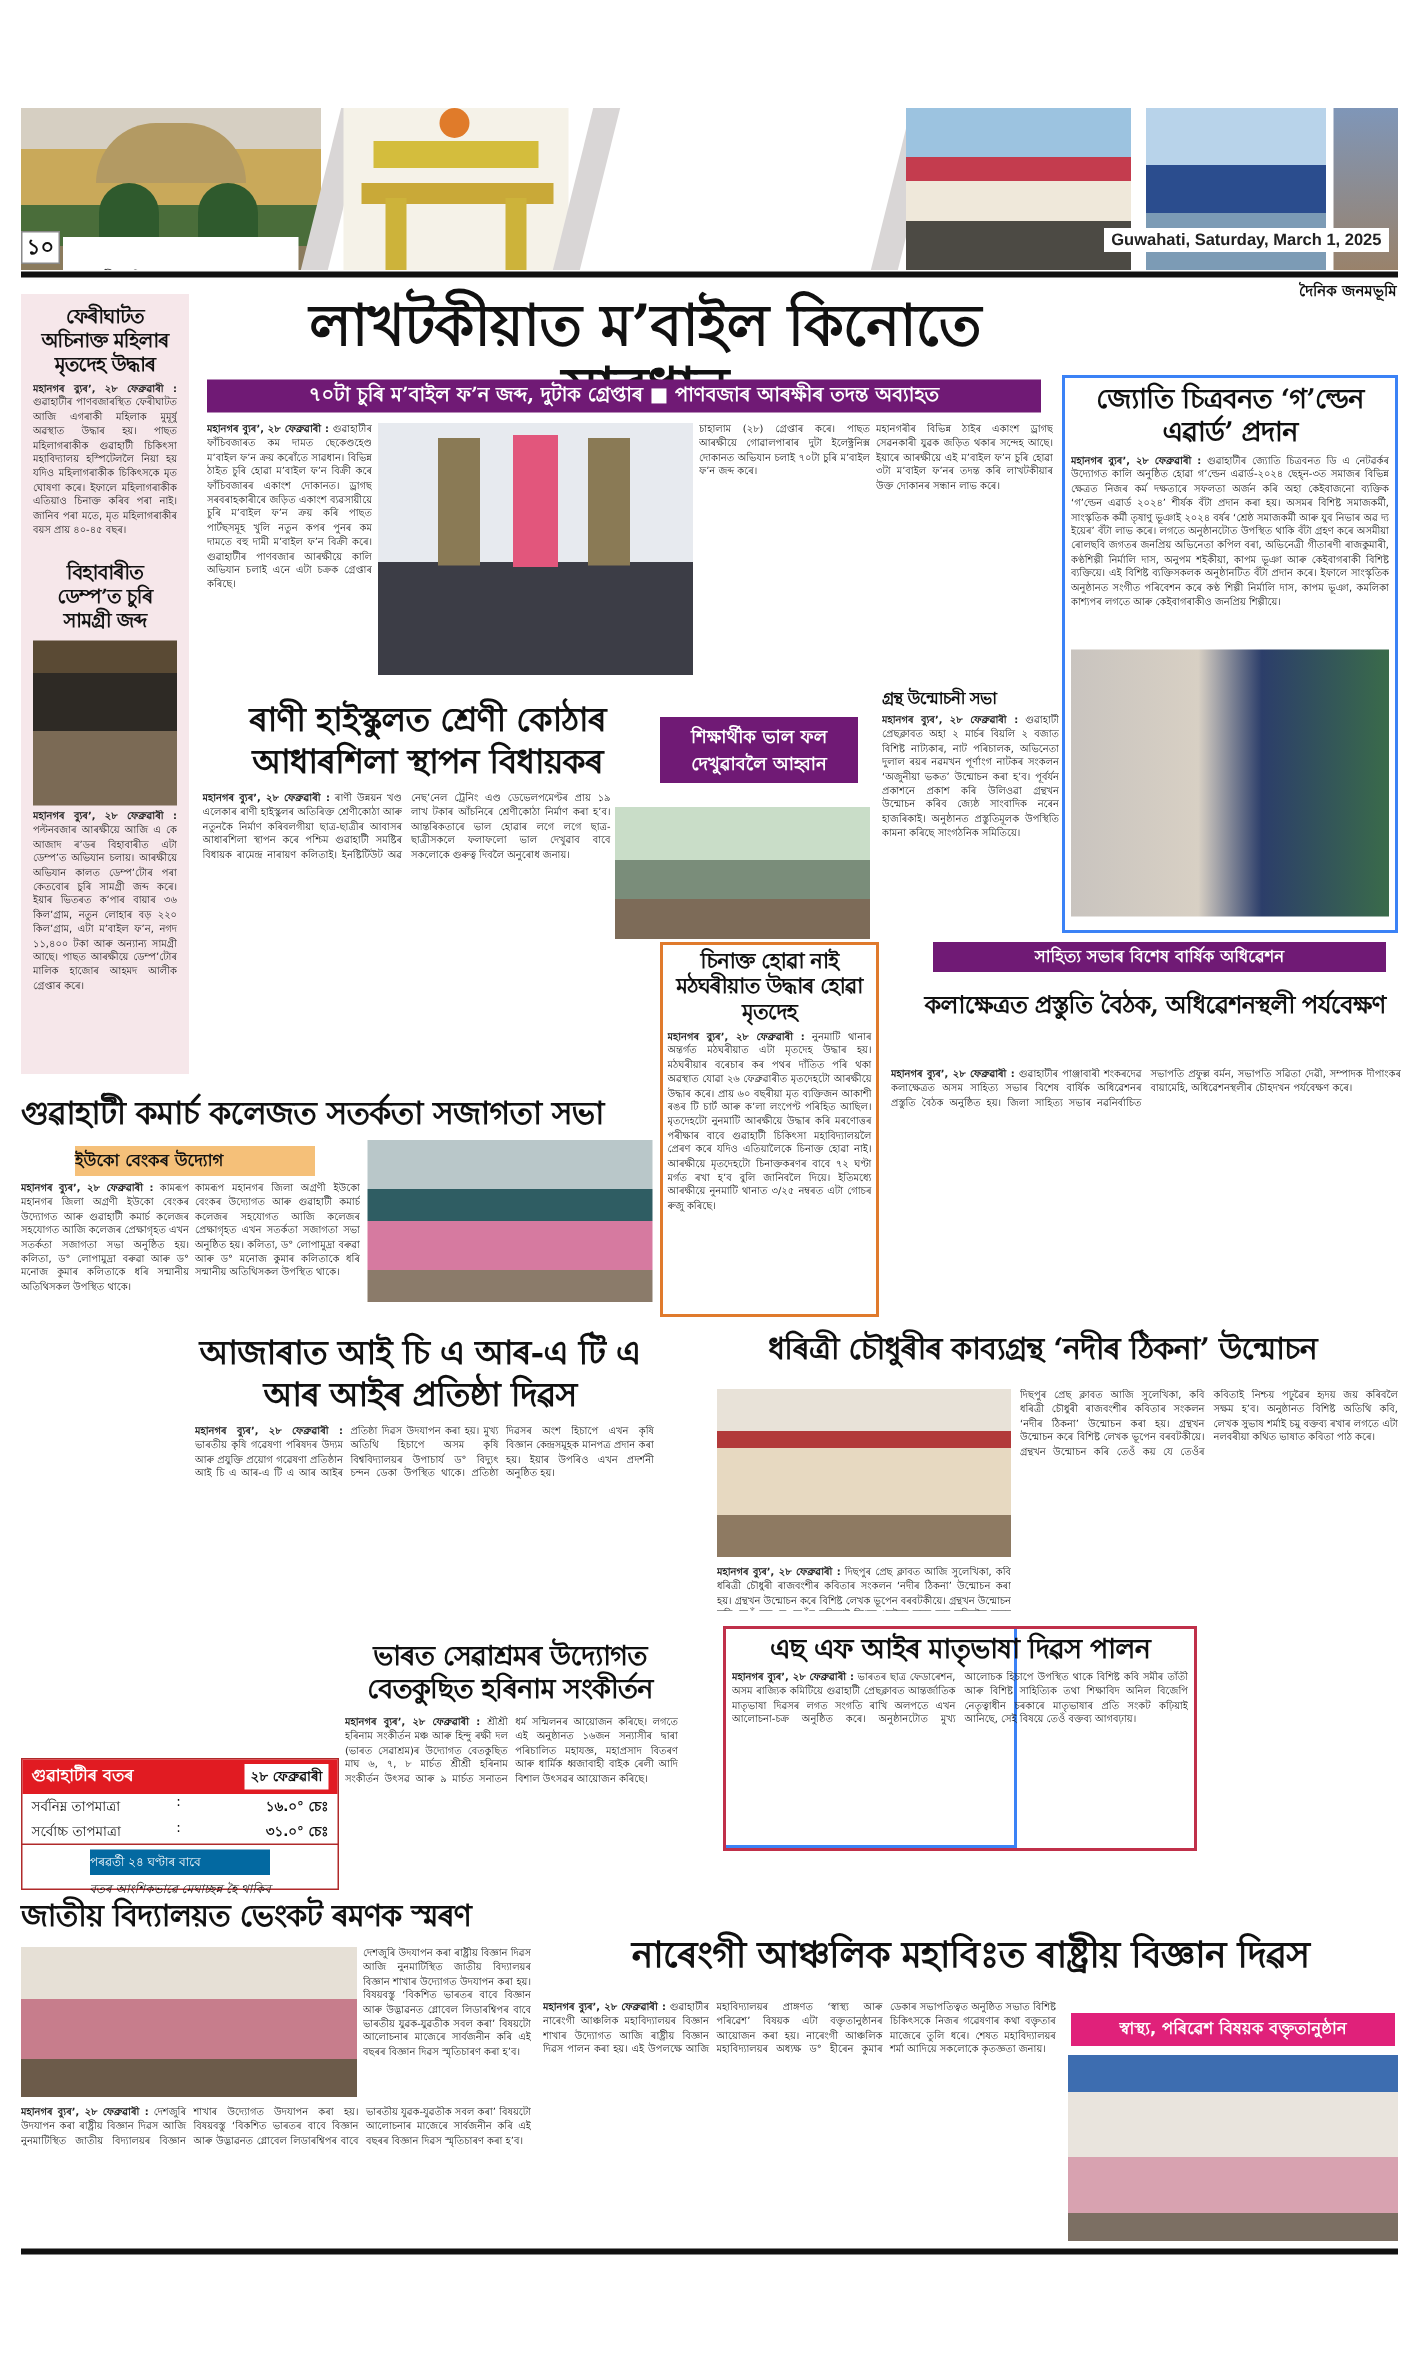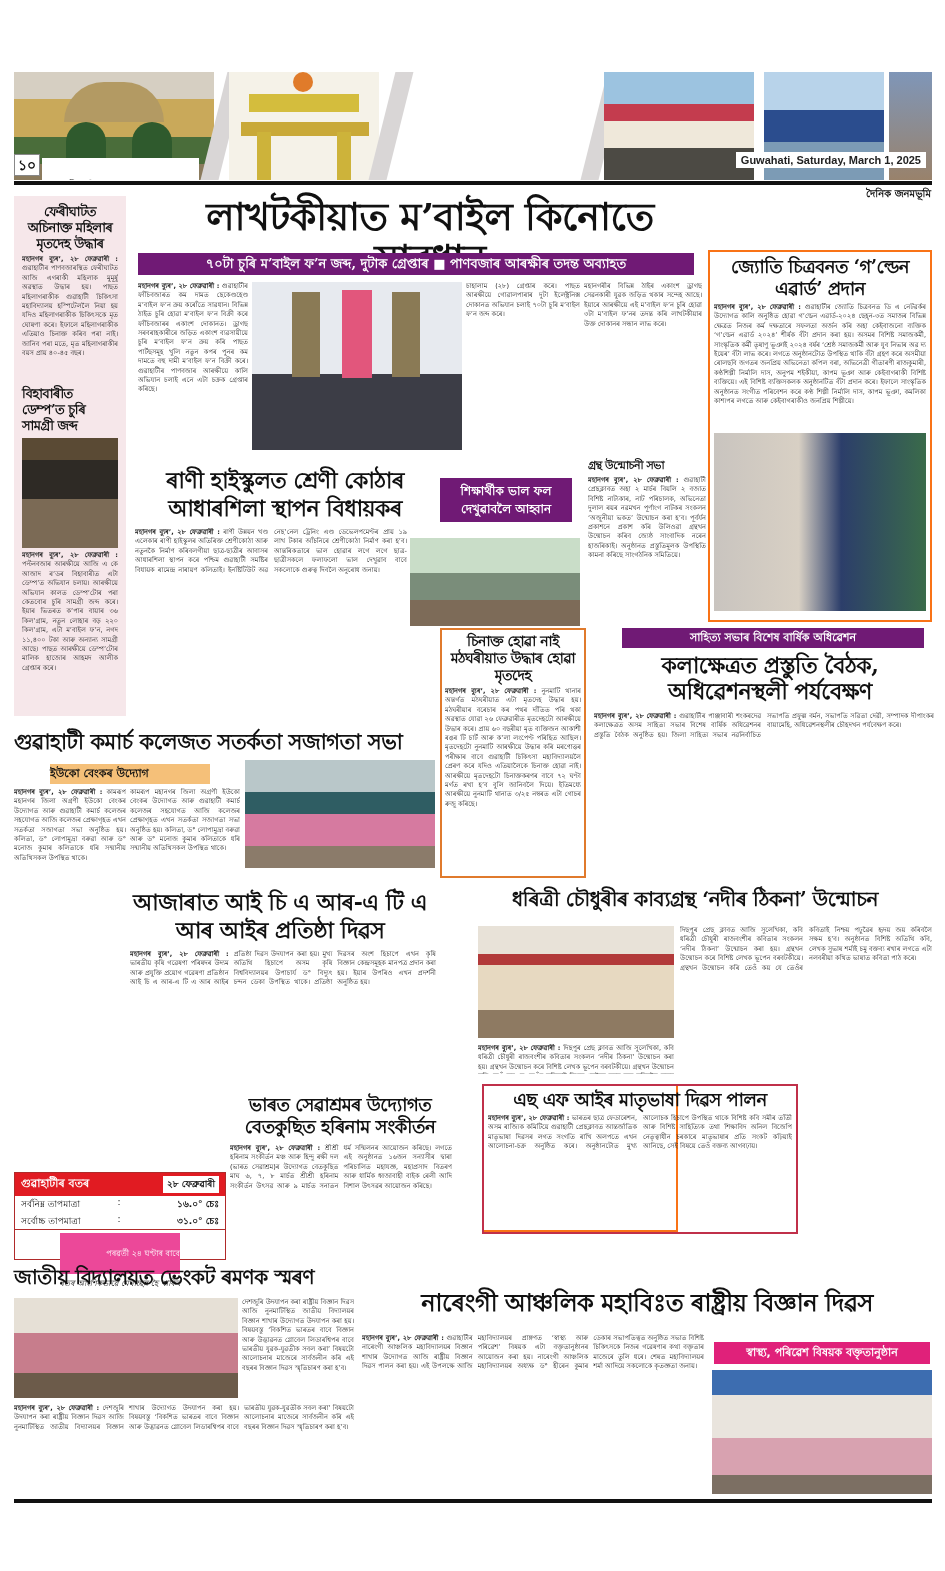--- a/index.html
+++ b/index.html
@@ -25,30 +25,30 @@
 .dateline{position:absolute;left:28px;top:86px;background:#fff;font-size:9px;padding:20px 4px;color:#222}
 .dateline-en{position:absolute;right:6px;top:80px;background:#fff;font-family:"Liberation Sans",sans-serif;font-size:11px;font-weight:bold;padding:2px 5px;color:#222}
 .rule{left:14px;top:181px;width:918px;height:4px;background:#111}
 .paper{right:14px;top:186px;font-size:10px;font-weight:bold;background:#fff}
 .hd{font-family:"DejaVu Serif",serif;font-weight:bold;color:#111;line-height:1.1;letter-spacing:-0.5px}
 .body{font-size:6.6px;line-height:9.4px;color:#222;text-align:justify;overflow:hidden}
 .body b{font-weight:bold}
 .redbar{background:#701a75;color:#fff;font-family:"DejaVu Serif",serif;font-weight:bold;text-align:center}
 .pinkbox{background:#f6e7ea}
 .img{overflow:hidden}
-.box{border:2px solid #f97316}
+.box{border:2px solid #3b82f6}
 .obox{border:2px solid #e07a2c}
 .weather{border:1px solid #b02a2a;background:#fff}
 .wthead{background:#e11b22;color:#fff;font-size:11px;font-weight:bold;padding:2px 6px;display:flex;justify-content:space-between;align-items:center}
 .wthead .date{background:#fff;color:#111;font-size:9px;padding:1px 4px}
 .wtrow{display:flex;font-size:9px;padding:1px 6px}
 .wtrow span:nth-child(1){flex:1}
 .wtrow span:nth-child(2){width:60px;text-align:center}
 .wtrow span:nth-child(3){width:70px;text-align:right;font-weight:bold}
-.wtnext{margin:3px auto;width:120px;background:#ec4899;color:#fff;font-size:8px;text-align:right;padding:14px 0}
+.wtnext{margin:3px auto;width:120px;background:#0369a1;color:#fff;font-size:8px;text-align:left;padding:2px 0}
 .wtfc{font-size:8px;font-style:italic;text-align:center;padding-bottom:3px}
 .bottom-rule{left:14px;top:1499px;width:918px;height:4px;background:#111}
 </style>
 </head>
 <body>
 
 <div class="abs masthead">
   <div class="photo p1">
       <div class="dome"></div>
       <div class="arch"></div>
@@ -70,21 +70,21 @@
   <div class="pgno">১০</div>
   <div class="dateline">গুৱাহাটী, শনিবাৰ, ১৬ ফাগুন, ১৯৪৬ শক</div>
   <div class="dateline-en">Guwahati, Saturday, March 1, 2025</div>
 </div>
 <div class="abs rule"></div>
 <div class="abs paper">দৈনিক জনমভূমি</div>
 
 <div class="abs pinkbox" style="left:14px;top:196px;width:112px;height:520px;padding:8px">
   <div class="hd" style="font-size:13px;text-align:center;line-height:16px">ফেৰীঘাটত অচিনাক্ত মহিলাৰ মৃতদেহ উদ্ধাৰ</div>
   <div class="body" style="margin-top:3px;height:118px"><b>মহানগৰ ব্যুৰ’, ২৮ ফেব্ৰুৱাৰী :</b> <span>গুৱাহাটীৰ পাণবজাৰস্থিত ফেৰীঘাটত আজি এগৰাকী মহিলাক মুমূৰ্ষু অৱস্থাত উদ্ধাৰ হয়। পাছত মহিলাগৰাকীক গুৱাহাটী চিকিৎসা মহাবিদ্যালয় হস্পিটেললৈ নিয়া হয় যদিও মহিলাগৰাকীক চিকিৎসকে মৃত ঘোষণা কৰে। ইফালে মহিলাগৰাকীক এতিয়াও চিনাক্ত কৰিব পৰা নাই। জানিব পৰা মতে, মৃত মহিলাগৰাকীৰ বয়স প্ৰায় ৪০-৪৫ বছৰ।</span></div>
-  <div class="hd" style="font-size:13px;text-align:left;line-height:16px;margin-top:13px">বিহাবাৰীত ডেম্প’ত চুৰি সামগ্ৰী জব্দ</div>
+  <div class="hd" style="font-size:13px;text-align:center;line-height:16px;margin-top:2px">বিহাবাৰীত ডেম্প’ত চুৰি সামগ্ৰী জব্দ</div>
   <div class="img" style="margin-top:4px;height:110px;background:linear-gradient(#5a4a34 0 20%,#2e2a25 20% 55%,#7b6a55 55%)"></div>
   <div class="body" style="margin-top:3px;height:160px"><b>মহানগৰ ব্যুৰ’, ২৮ ফেব্ৰুৱাৰী :</b> <span>পল্টনবজাৰ আৰক্ষীয়ে আজি এ কে আজাদ ৰ’ডৰ বিহাবাৰীত এটা ডেম্প’ত অভিযান চলায়। আৰক্ষীয়ে অভিযান কালত ডেম্প’টোৰ পৰা কেতবোৰ চুৰি সামগ্ৰী জব্দ কৰে। ইয়াৰ ভিতৰত ক’পাৰ বায়াৰ ৩৬ কিল’গ্ৰাম, নতুন লোহাৰ বড় ২২০ কিল’গ্ৰাম, এটা ম’বাইল ফ’ন, নগদ ১১,৪০০ টকা আৰু অন্যান্য সামগ্ৰী আছে। পাছত আৰক্ষীয়ে ডেম্প’টোৰ মালিক হাজোৰ আহমদ আলীক গ্ৰেপ্তাৰ কৰে।</span></div>
 </div>
 
 <div class="abs hd" style="left:150px;top:196px;width:560px;font-size:38px;text-align:center">লাখটকীয়াত ম’বাইল কিনোতে সাৱধান</div>
 <div class="abs redbar" style="left:138px;top:253px;width:556px;height:22px;font-size:13px;line-height:22px">৭০টা চুৰি ম’বাইল ফ’ন জব্দ, দুটাক গ্ৰেপ্তাৰ ■ পাণবজাৰ আৰক্ষীৰ তদন্ত অব্যাহত</div>
 <div class="abs body" style="left:138px;top:282px;width:110px;height:168px"><b>মহানগৰ ব্যুৰ’, ২৮ ফেব্ৰুৱাৰী :</b> <span>গুৱাহাটীৰ ফাঁচিবজাৰত কম দামত ছেকেণ্ডহেণ্ড ম’বাইল ফ’ন ক্ৰয় কৰোঁতে সাৱধান। বিভিন্ন ঠাইত চুৰি হোৱা ম’বাইল ফ’ন বিক্ৰী কৰে ফাঁচিবজাৰৰ একাংশ দোকানত। ড্ৰাগছ সৰবৰাহকাৰীৰে জড়িত একাংশ ব্যৱসায়ীয়ে চুৰি ম’বাইল ফ’ন ক্ৰয় কৰি পাছত পাৰ্টছসমূহ খুলি নতুন কপৰ পুনৰ কম দামতে বহু দামী ম’বাইল ফ’ন বিক্ৰী কৰে। গুৱাহাটীৰ পাণবজাৰ আৰক্ষীয়ে কালি অভিযান চলাই এনে এটা চক্ৰক গ্ৰেপ্তাৰ কৰিছে।</span></div>
 <div class="abs img" style="left:252px;top:282px;width:210px;height:168px;background:linear-gradient(#e7eaef 0 55%,#3c3d46 55%)">
   <div style="position:absolute;left:40px;top:10px;width:28px;height:85px;background:#8a7a55"></div>
   <div style="position:absolute;left:90px;top:8px;width:30px;height:88px;background:#e2567c"></div>
@@ -108,21 +108,21 @@
 
 <div class="abs hd" style="left:588px;top:460px;width:118px;font-size:11px">গ্ৰন্থ উন্মোচনী সভা</div>
 <div class="abs body" style="left:588px;top:476px;width:118px;height:140px"><b>মহানগৰ ব্যুৰ’, ২৮ ফেব্ৰুৱাৰী :</b> <span>গুৱাহাটী প্ৰেছক্লাবত অহা ২ মাৰ্চৰ বিয়লি ২ বজাত বিশিষ্ট নাট্যকাৰ, নাট পৰিচালক, অভিনেতা দুলাল ৰয়ৰ নৱমখন পূৰ্ণাংগ নাটকৰ সংকলন ‘অজুনীয়া ভকত’ উন্মোচন কৰা হ’ব। পূৰ্বৰ্যন প্ৰকাশনে প্ৰকাশ কৰি উলিওৱা গ্ৰন্থখন উন্মোচন কৰিব জ্যেষ্ঠ সাংবাদিক নৰেন হাজৰিকাই। অনুষ্ঠানত প্ৰস্তুতিমূলক উপস্থিতি কামনা কৰিছে সাংগঠনিক সমিতিয়ে।</span></div>
 
 <div class="abs obox" style="left:440px;top:628px;width:146px;height:250px;padding:3px">
   <div class="hd" style="font-size:14px;text-align:center;line-height:17px">চিনাক্ত হোৱা নাই মঠঘৰীয়াত উদ্ধাৰ হোৱা মৃতদেহ</div>
   <div class="body" style="margin-top:3px;height:186px"><b>মহানগৰ ব্যুৰ’, ২৮ ফেব্ৰুৱাৰী :</b> <span>নুনমাটি থানাৰ অন্তৰ্গত মঠঘৰীয়াত এটা মৃতদেহ উদ্ধাৰ হয়। মঠঘৰীয়াৰ বৰেচাৰ কৰ পথৰ দাঁতিত পৰি থকা অৱস্থাত যোৱা ২৬ ফেব্ৰুৱাৰীত মৃতদেহটো আৰক্ষীয়ে উদ্ধাৰ কৰে। প্ৰায় ৬০ বছৰীয়া মৃত ব্যক্তিজন আকাশী ৰঙৰ টি চাৰ্ট আৰু ক’লা লংপেণ্ট পৰিহিত আছিল। মৃতদেহটো নুনমাটি আৰক্ষীয়ে উদ্ধাৰ কৰি মৰণোত্তৰ পৰীক্ষাৰ বাবে গুৱাহাটী চিকিৎসা মহাবিদ্যালয়লৈ প্ৰেৰণ কৰে যদিও এতিয়ালৈকে চিনাক্ত হোৱা নাই। আৰক্ষীয়ে মৃতদেহটো চিনাক্তকৰণৰ বাবে ৭২ ঘণ্টা মৰ্গত ৰখা হ’ব বুলি জানিবলৈ দিয়ে। ইতিমধ্যে আৰক্ষীয়ে নুনমাটি থানাত ৩/২৫ নম্বৰত এটা গোচৰ ৰুজু কৰিছে।</span></div>
 </div>
 
 <div class="abs redbar" style="left:622px;top:628px;width:302px;height:20px;font-size:11px;line-height:20px">সাহিত্য সভাৰ বিশেষ বাৰ্ষিক অধিৱেশন</div>
-<div class="abs hd" style="left:600px;top:652px;width:340px;font-size:22px;text-align:center;line-height:26px">কলাক্ষেত্ৰত প্ৰস্তুতি বৈঠক, অধিৱেশনস্থলী পৰ্যবেক্ষণ</div>
+<div class="abs hd" style="left:600px;top:652px;width:340px;font-size:16px;text-align:center;line-height:36px">কলাক্ষেত্ৰত প্ৰস্তুতি বৈঠক, অধিৱেশনস্থলী পৰ্যবেক্ষণ</div>
 <div class="abs body" style="left:594px;top:712px;width:340px;height:160px;column-count:2;column-gap:6px"><b>মহানগৰ ব্যুৰ’, ২৮ ফেব্ৰুৱাৰী :</b> <span>গুৱাহাটীৰ পাঞ্জাবাৰী শংকৰদেৱ কলাক্ষেত্ৰত অসম সাহিত্য সভাৰ বিশেষ বাৰ্ষিক অধিৱেশনৰ প্ৰস্তুতি বৈঠক অনুষ্ঠিত হয়। জিলা সাহিত্য সভাৰ নৱনিৰ্বাচিত সভাপতি প্ৰফুল্ল বৰ্মন, সভাপতি সৱিতা দেৱী, সম্পাদক দীপাংকৰ বায়ামেহি, অধিৱেশনস্থলীৰ চৌহদখন পৰ্যবেক্ষণ কৰে।</span></div>
 
 <div class="abs hd" style="left:14px;top:730px;width:420px;font-size:21px">গুৱাহাটী কমাৰ্চ কলেজত সতৰ্কতা সজাগতা সভা</div>
 <div class="abs" style="left:50px;top:764px;width:160px;height:20px;background:#f5c079;font-size:11px;font-weight:bold;line-height:20px">ইউকো বেংকৰ উদ্যোগ</div>
 <div class="abs body" style="left:14px;top:788px;width:112px;height:170px"><b>মহানগৰ ব্যুৰ’, ২৮ ফেব্ৰুৱাৰী :</b> <span>কামৰূপ মহানগৰ জিলা অগ্ৰণী ইউকো বেংকৰ উদ্যোগত আৰু গুৱাহাটী কমাৰ্চ কলেজৰ সহযোগত আজি কলেজৰ প্ৰেক্ষাগৃহত এখন সতৰ্কতা সজাগতা সভা অনুষ্ঠিত হয়। কলিতা, ড° লোপামুদ্ৰা বৰুৱা আৰু ড° মনোজ কুমাৰ কলিতাকে ধৰি সন্মানীয় অতিথিসকল উপস্থিত থাকে।</span></div>
 <div class="abs body" style="left:130px;top:788px;width:110px;height:82px">কামৰূপ মহানগৰ জিলা অগ্ৰণী ইউকো বেংকৰ উদ্যোগত আৰু গুৱাহাটী কমাৰ্চ কলেজৰ সহযোগত আজি কলেজৰ প্ৰেক্ষাগৃহত এখন সতৰ্কতা সজাগতা সভা অনুষ্ঠিত হয়। কলিতা, ড° লোপামুদ্ৰা বৰুৱা আৰু ড° মনোজ কুমাৰ কলিতাকে ধৰি সন্মানীয় অতিথিসকল উপস্থিত থাকে।</div>
 <div class="abs img" style="left:245px;top:760px;width:190px;height:108px;background:linear-gradient(#b9c7c9 0 30%,#2f5d63 30% 50%,#d67aa0 50% 80%,#8b7b6a 80%)"></div>
 
 <div class="abs hd" style="left:130px;top:888px;width:300px;font-size:22px;text-align:center;line-height:28px">আজাৰাত আই চি এ আৰ-এ টি এ আৰ আইৰ প্ৰতিষ্ঠা দিৱস</div>
 <div class="abs body" style="left:130px;top:950px;width:306px;height:124px;column-count:3;column-gap:5px"><b>মহানগৰ ব্যুৰ’, ২৮ ফেব্ৰুৱাৰী :</b> <span>ভাৰতীয় কৃষি গৱেষণা পৰিষদৰ উদ্যম আৰু প্ৰযুক্তি প্ৰয়োগ গৱেষণা প্ৰতিষ্ঠান আই চি এ আৰ-এ টি এ আৰ আইৰ প্ৰতিষ্ঠা দিৱস উদযাপন কৰা হয়। মুখ্য অতিথি হিচাপে অসম কৃষি বিশ্ববিদ্যালয়ৰ উপাচাৰ্য ড° বিদ্যুৎ চন্দন ডেকা উপস্থিত থাকে। প্ৰতিষ্ঠা দিৱসৰ অংশ হিচাপে এখন কৃষি বিজ্ঞান কেন্দ্ৰসমূহক মানপত্ৰ প্ৰদান কৰা হয়। ইয়াৰ উপৰিও এখন প্ৰদৰ্শনী অনুষ্ঠিত হয়।</span></div>

